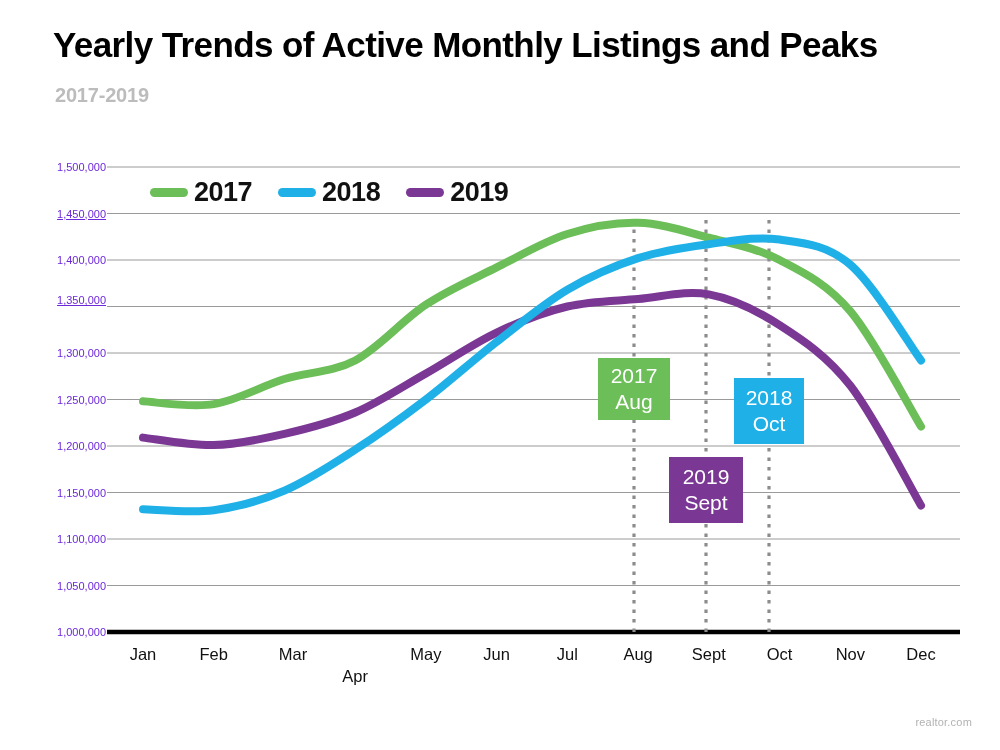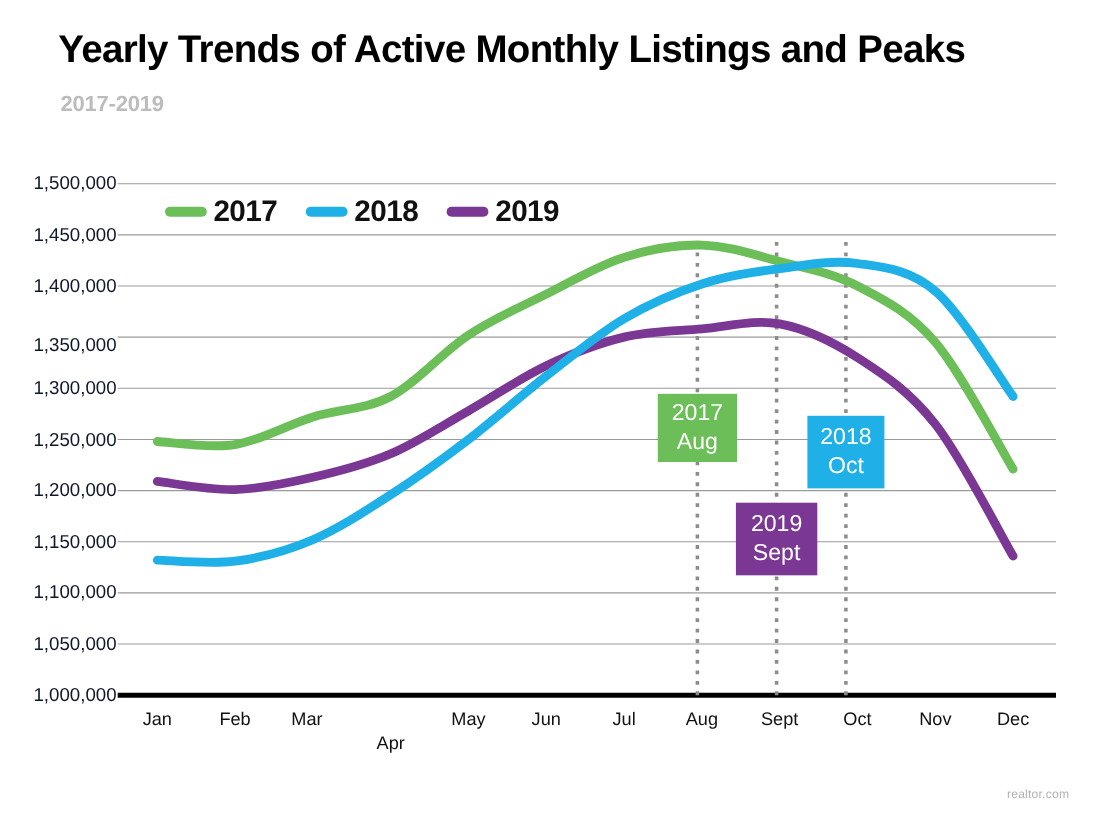--- a/index.html
+++ b/index.html
@@ -51,22 +51,22 @@
     width: 1000px; height: 750px;
   }
   #plot svg { display: block; }
 
   
   .ytick {
     position: absolute;
     right: 0;
     width: 100%;
     text-align: right;
-    font-size: 17px;
-    color: #0f172a;
+    font-size: 11px;
+    color: #6d28d9;
     font-weight: normal;
     transform: translateY(-50%);
     white-space: nowrap;
   }
   #ylabels {
     position: absolute;
     left: 18px; top: 0;
     width: 88px; height: 750px;
   }
 
@@ -167,36 +167,36 @@
         <g>
           <path d="M 143.00 401.36 C 154.79 401.82, 190.15 407.87, 213.73 404.15 C 237.30 400.43, 260.88 386.32, 284.45 379.04 C 308.03 371.75, 331.61 372.84, 355.18 360.44 C 378.76 348.04, 402.33 320.14, 425.91 304.64 C 449.48 289.14, 473.06 279.22, 496.64 267.44 C 520.21 255.66, 543.79 241.40, 567.36 233.96 C 590.94 226.52, 614.52 222.18, 638.09 222.80 C 661.67 223.42, 685.24 231.48, 708.82 237.68 C 732.39 243.88, 755.97 247.75, 779.55 260.00 C 803.12 272.25, 826.70 283.41, 850.27 311.15 C 873.85 338.90, 909.21 407.25, 921.00 426.47" fill="none" stroke="#6CBE58" stroke-width="8" stroke-linecap="round" stroke-linejoin="round"></path>
           <path d="M 143.00 437.63 C 154.79 438.87, 190.15 445.69, 213.73 445.07 C 237.30 444.45, 260.88 439.33, 284.45 433.91 C 308.03 428.48, 331.61 422.59, 355.18 412.52 C 378.76 402.44, 402.33 386.79, 425.91 373.46 C 449.48 360.13, 473.06 343.70, 496.64 332.54 C 520.21 321.38, 543.79 312.08, 567.36 306.50 C 590.94 300.92, 614.52 301.07, 638.09 299.06 C 661.67 297.05, 685.24 290.07, 708.82 294.41 C 732.39 298.75, 755.97 309.91, 779.55 325.10 C 803.12 340.29, 826.70 355.48, 850.27 385.55 C 873.85 415.62, 909.21 485.52, 921.00 505.52" fill="none" stroke="#7B3794" stroke-width="8" stroke-linecap="round" stroke-linejoin="round"></path>
           <path d="M 143.00 509.24 C 154.79 509.39, 190.15 513.27, 213.73 510.17 C 237.30 507.07, 260.88 500.71, 284.45 490.64 C 308.03 480.56, 331.61 464.91, 355.18 449.72 C 378.76 434.53, 402.33 417.48, 425.91 399.50 C 449.48 381.52, 473.06 360.13, 496.64 341.84 C 520.21 323.55, 543.79 303.71, 567.36 289.76 C 590.94 275.81, 614.52 265.74, 638.09 258.14 C 661.67 250.54, 685.24 247.29, 708.82 244.19 C 732.39 241.09, 755.97 236.13, 779.55 239.54 C 803.12 242.95, 826.70 244.50, 850.27 264.65 C 873.85 284.80, 909.21 344.48, 921.00 360.44" fill="none" stroke="#1FB0E8" stroke-width="8" stroke-linecap="round" stroke-linejoin="round"></path>
         </g>
       </svg>
     </div>
 
   <div id="ylabels">
       <div class="ytick" style="top: 167px;">1,500,000</div>
-      <div class="ytick" style="top: 213.5px;">1,450,000</div>
+      <div class="ytick" style="top: 213.5px; text-decoration: underline;">1,450,000</div>
       <div class="ytick" style="top: 260px;">1,400,000</div>
-      <div class="ytick" style="top: 314px;">1,350,000</div>
+      <div class="ytick" style="top: 300px; text-decoration: underline;">1,350,000</div>
       <div class="ytick" style="top: 353px;">1,300,000</div>
       <div class="ytick" style="top: 399.5px;">1,250,000</div>
       <div class="ytick" style="top: 446px;">1,200,000</div>
       <div class="ytick" style="top: 492.5px;">1,150,000</div>
       <div class="ytick" style="top: 539px;">1,100,000</div>
       <div class="ytick" style="top: 585.5px;">1,050,000</div>
       <div class="ytick" style="top: 632px;">1,000,000</div>
     </div>
 
   <div id="xlabels">
       <div class="xtick" style="left: 143px;">Jan</div>
       <div class="xtick" style="left: 213.7px;">Feb</div>
-      <div class="xtick" style="left: 279px;">Mar</div>
+      <div class="xtick" style="left: 293px;">Mar</div>
       <div class="xtick" style="left: 355.2px; margin-top: 22px;">Apr</div>
       <div class="xtick" style="left: 425.9px;">May</div>
       <div class="xtick" style="left: 496.6px;">Jun</div>
       <div class="xtick" style="left: 567.4px;">Jul</div>
       <div class="xtick" style="left: 638.1px;">Aug</div>
       <div class="xtick" style="left: 708.8px;">Sept</div>
       <div class="xtick" style="left: 779.5px;">Oct</div>
       <div class="xtick" style="left: 850.3px;">Nov</div>
       <div class="xtick" style="left: 921px;">Dec</div>
     </div>

